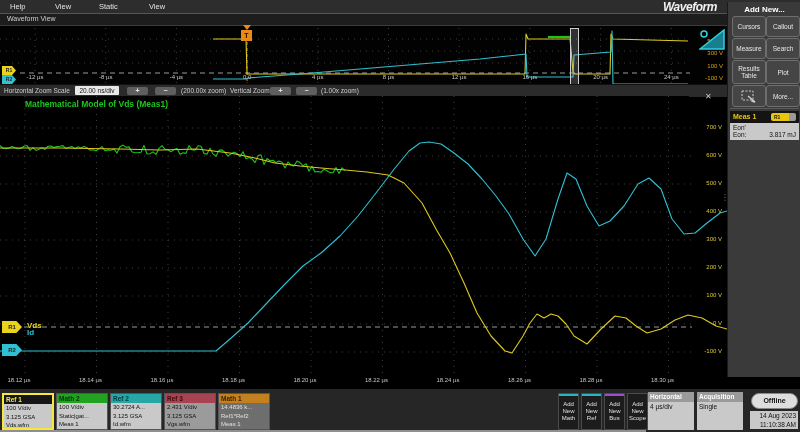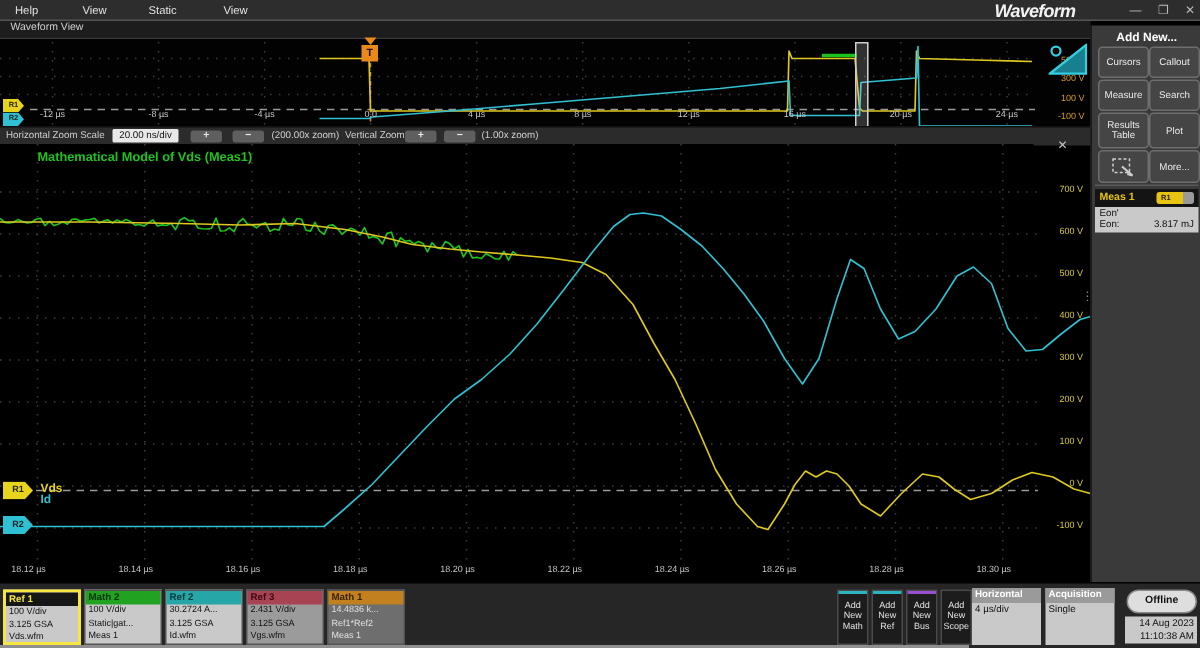--- a/index.html
+++ b/index.html
@@ -37,21 +37,21 @@
   
   #mainplot{left:0;top:96px;width:689px;height:278px;background:#000;}
   #main-title{left:25px;top:3px;font-size:8.5px;font-weight:bold;color:#1ec41e;}
   .mylab{font-size:6px;color:#d8c832;text-align:right;width:26px;left:696px;}
   .mxlab{top:0px;font-size:6px;color:#c4c4c4;text-align:center;width:40px;}
   #xaxisrow{left:0;top:374px;width:727px;height:14px;background:#000;}
   .chbadge-arrow{clip-path:polygon(0 0,72% 0,100% 50%,72% 100%,0 100%);width:20px;height:12px;font-size:6px;font-weight:bold;color:#222;text-align:center;line-height:12px;}
   #close-x{left:705px;top:92px;font-size:8px;color:#c8c8c8;}
   #panel-handle{left:721px;top:196px;font-size:8px;color:#888;letter-spacing:0;line-height:4px;}
   
-  #sidebar{left:727px;top:17px;width:73px;height:375px;background:#3a3a3a;border-left:1px solid #1a1a1a;}
+  #sidebar{left:727px;top:2px;width:73px;height:375px;background:#3a3a3a;border-left:1px solid #1a1a1a;}
   #sb-header{left:0;top:3px;width:73px;text-align:center;font-size:8px;font-weight:bold;color:#fff;}
   .sb-btn{background:#454545;border:1px solid #6e6e6e;border-radius:3px;color:#e8e8e8;font-size:6.5px;text-align:center;display:flex;align-items:center;justify-content:center;line-height:7px;}
   .sb-c1{left:4px;width:32px;}
   .sb-c2{left:38px;width:32px;}
   #sb-divider{left:2px;top:106px;width:69px;height:1px;background:#5a5a5a;}
   #measbadge{left:2px;top:109px;width:69px;}
   #meas-header{height:12px;background:#141414;position:relative;}
   #meas-title{position:absolute;left:3px;top:2px;font-size:7px;font-weight:bold;color:#e8c410;}
   #meas-src{position:absolute;right:3px;top:2px;width:22px;height:8px;background:linear-gradient(90deg,#e8c410 72%,#9a9a9a 72%);border-radius:2px;font-size:5px;font-weight:bold;color:#201a00;text-align:left;padding-left:3px;line-height:8px;}
   #meas-body{background:#c9c9c9;color:#111;font-size:6.5px;padding:1px 3px 2px 3px;}

